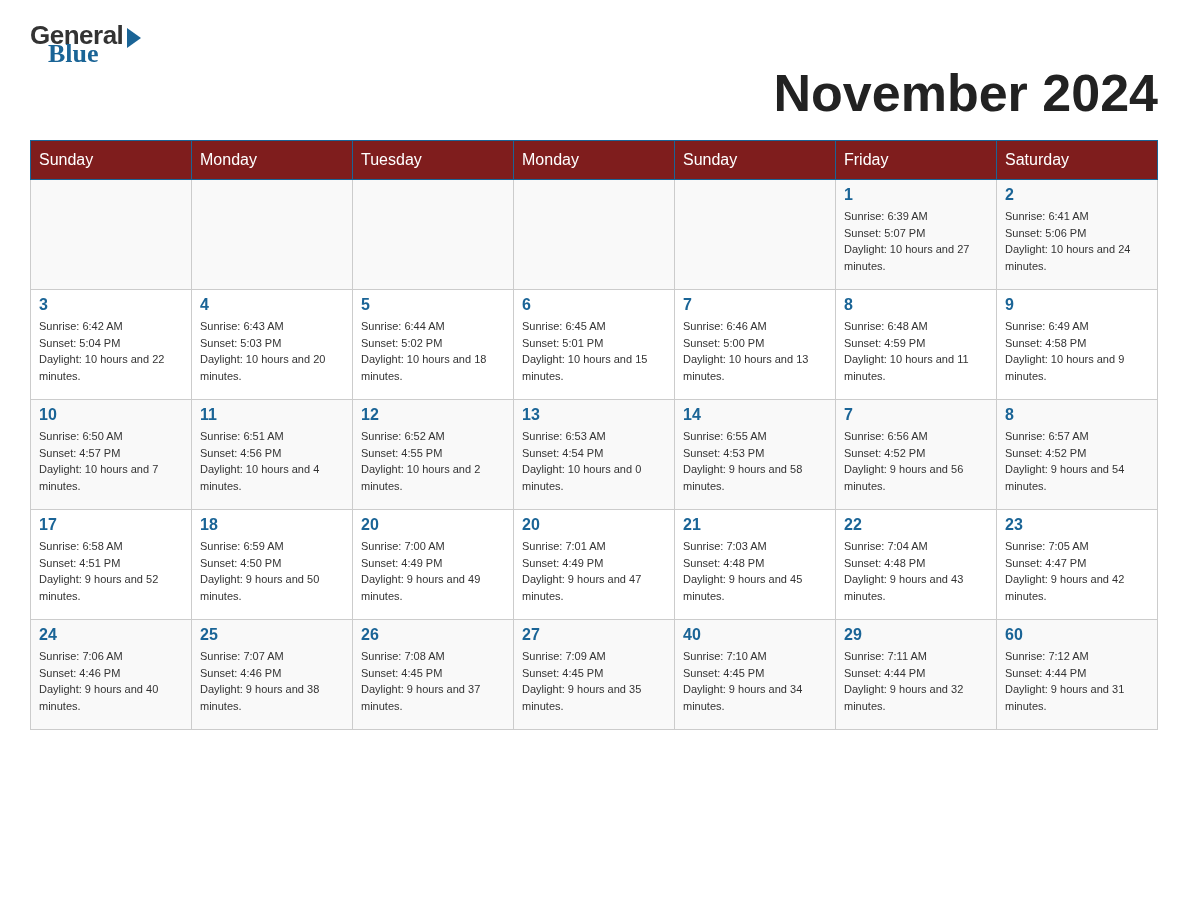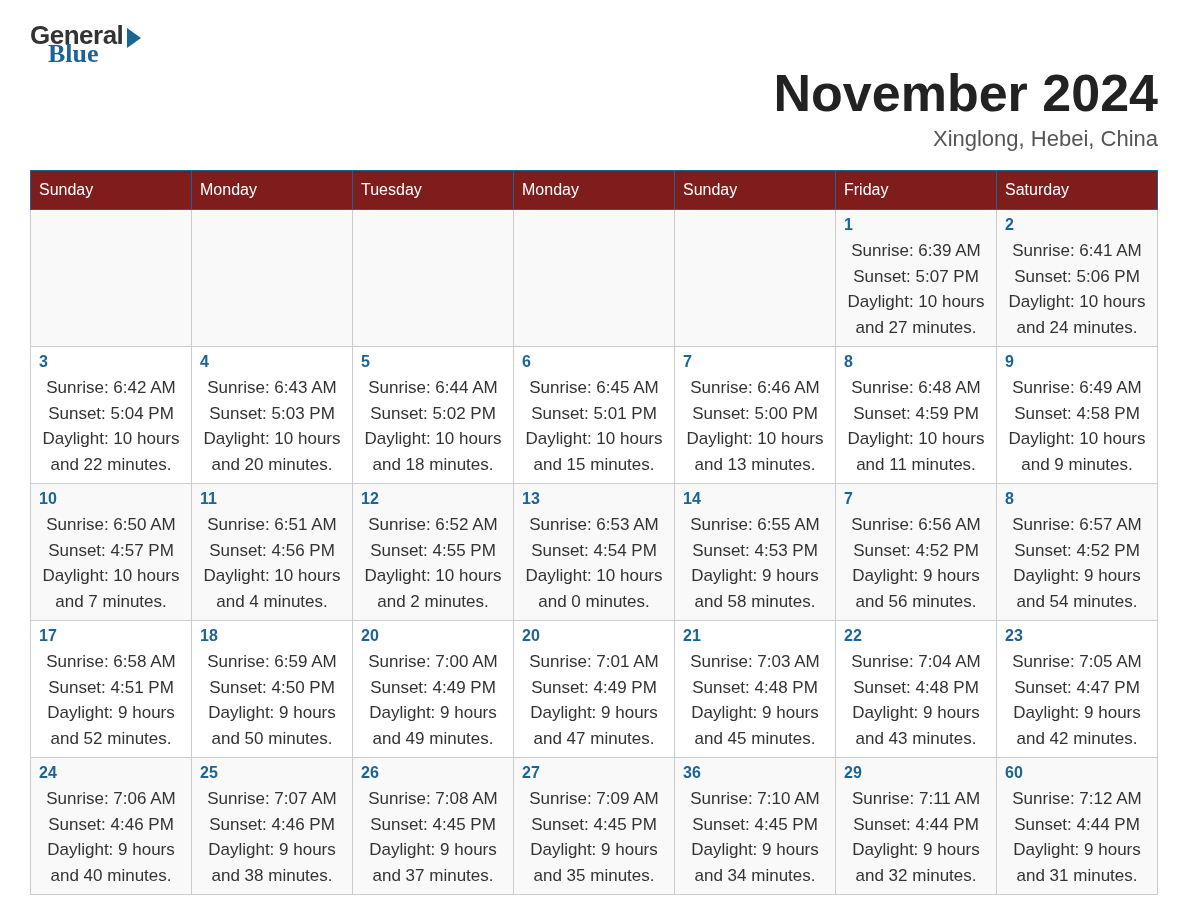--- a/index.html
+++ b/index.html
@@ -83,24 +83,23 @@
       font-size: 13px;
       color: #333;
     }
     .day-number {
       font-size: 16px;
       font-weight: bold;
       color: #1a6496;
       margin-bottom: 4px;
     }
     .day-info {
-      font-size: 17px;
+      font-size: 11px;
       line-height: 1.5;
       color: #333;
-      text-align: center;
     }
     tbody tr:nth-child(odd) td {
       background-color: #f9f9f9;
     }
     tbody tr:nth-child(even) td {
       background-color: #fff;
     }
     .empty-cell {
       background-color: #f9f9f9;
     }
@@ -114,21 +113,20 @@
       <span class="logo-general">General</span>
       <div class="logo-arrow"></div>
     </div>
     <div style="display:flex; margin-top:-4px;font-family:Liberation Serif, serif;">
       <span style="width:18px;"></span>
       <span class="logo-bottom">Blue</span>
     </div>
   </div>
   <div class="title-block">
     <div class="calendar-title">November 2024</div>
-    <div class="calendar-subtitle">Xinglong, Hebei, China</div>
   </div>
 </div>
 
 <table>
   <thead>
     <tr>
     <th>Sunday</th>
         <th>Monday</th>
         <th>Tuesday</th>
         <th>Monday</th>
@@ -254,21 +252,21 @@
         </td>
         <td>
           <div class="day-number">26</div>
           <div class="day-info">Sunrise: 7:08 AM<br>Sunset: 4:45 PM<br>Daylight: 9 hours and 37 minutes.</div>
         </td>
         <td>
           <div class="day-number">27</div>
           <div class="day-info">Sunrise: 7:09 AM<br>Sunset: 4:45 PM<br>Daylight: 9 hours and 35 minutes.</div>
         </td>
         <td>
-          <div class="day-number">36</div>
+          <div class="day-number">40</div>
           <div class="day-info">Sunrise: 7:10 AM<br>Sunset: 4:45 PM<br>Daylight: 9 hours and 34 minutes.</div>
         </td>
         <td>
           <div class="day-number">29</div>
           <div class="day-info">Sunrise: 7:11 AM<br>Sunset: 4:44 PM<br>Daylight: 9 hours and 32 minutes.</div>
         </td>
         <td>
           <div class="day-number">60</div>
           <div class="day-info">Sunrise: 7:12 AM<br>Sunset: 4:44 PM<br>Daylight: 9 hours and 31 minutes.</div>
         </td>

